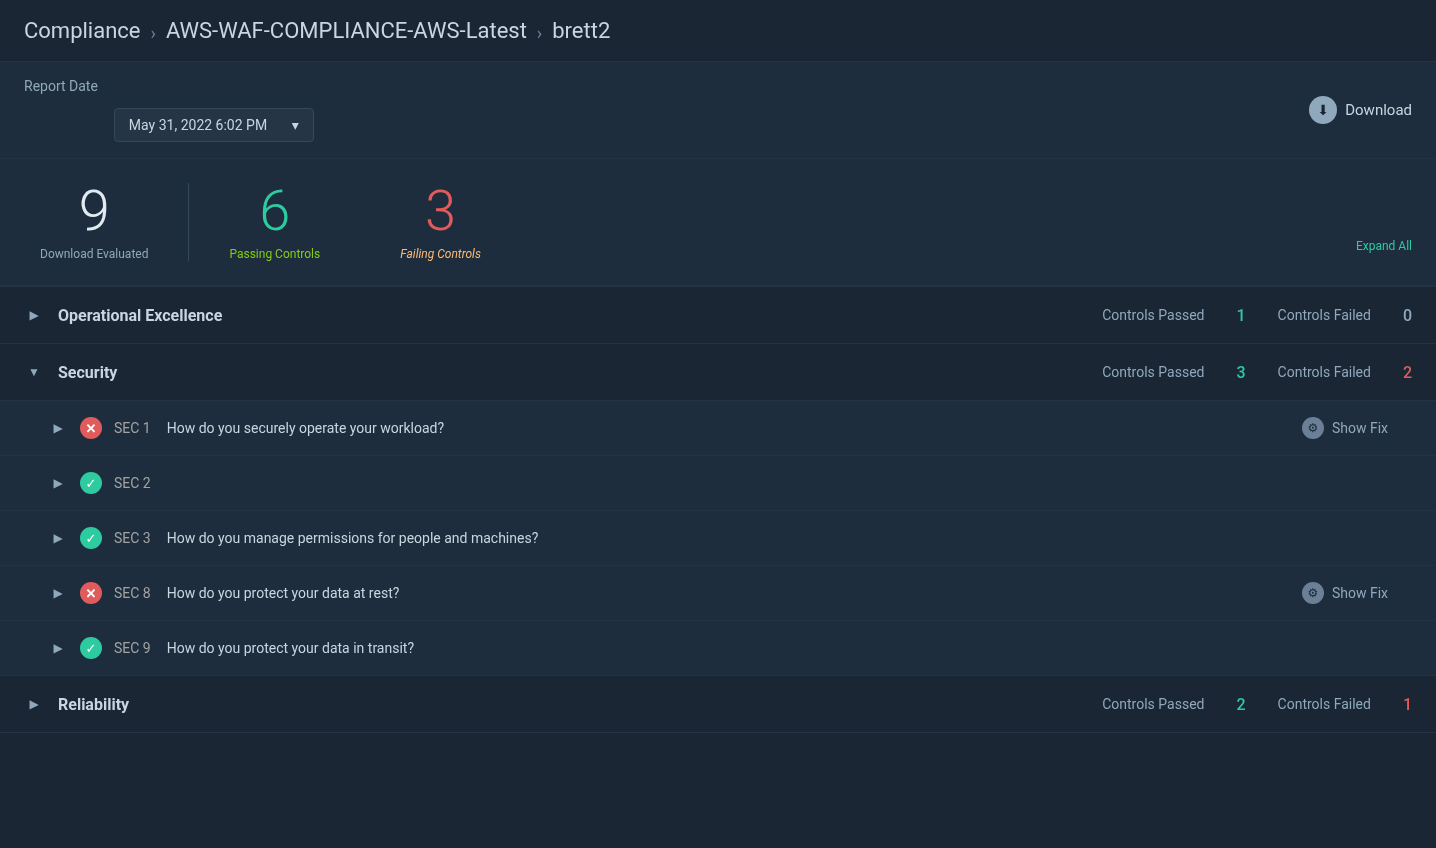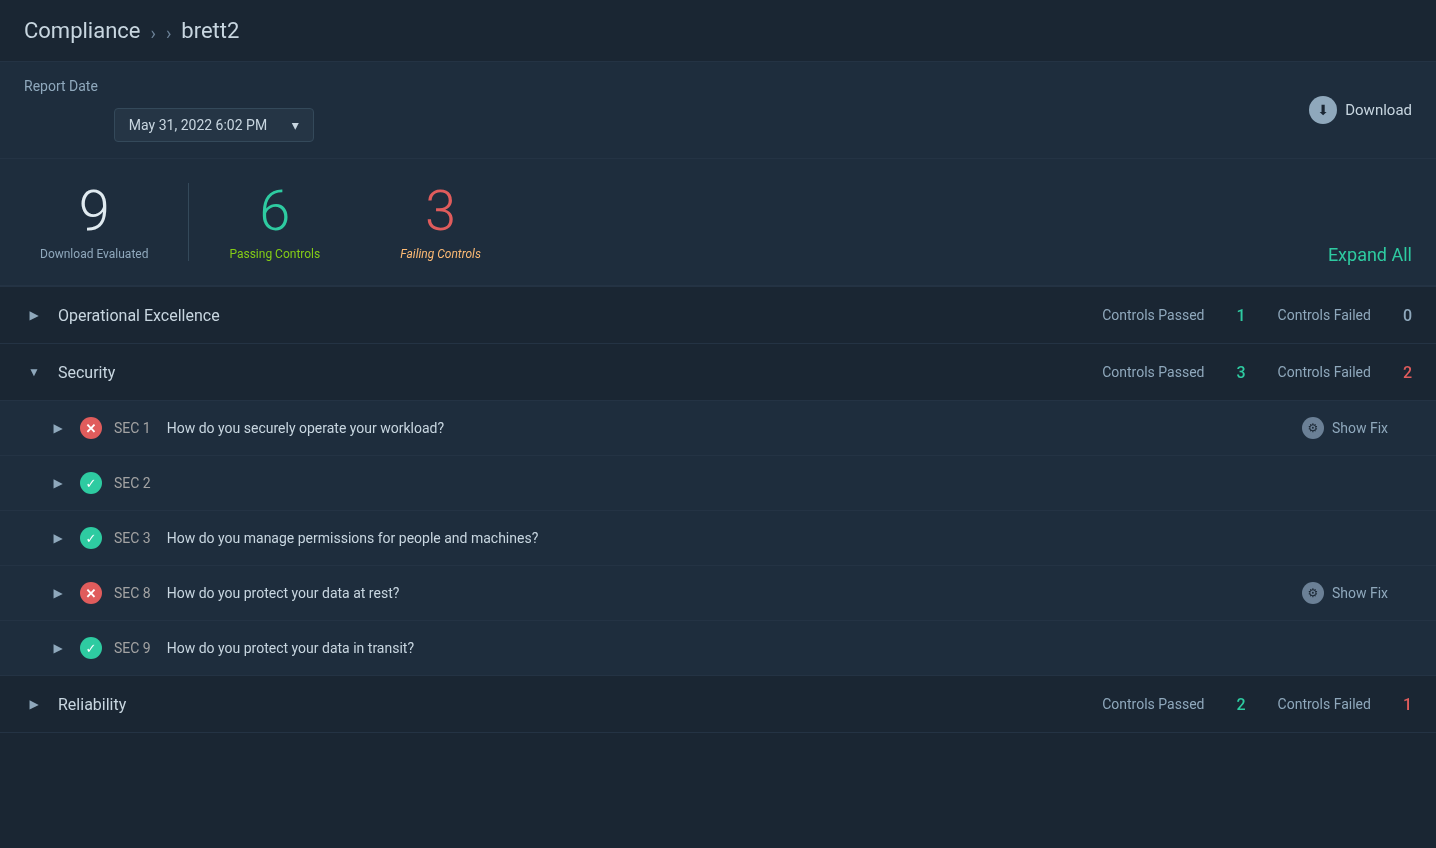--- a/index.html
+++ b/index.html
@@ -121,24 +121,24 @@
       font-size: 12px;
       margin-top: 8px;
       color: #8fa8bc;
     }
     .stat-label.green { color: #84cc16; }
     .stat-label.red { color: #fdba74; font-style: italic; }
 
     .expand-all-btn {
       position: absolute;
       right: 24px;
-      bottom: 20px;
+      bottom: 32px;
       color: #2ecba1;
       cursor: pointer;
-      font-size: 18px;
+      font-size: 12px;
     }
 
     
     .content {
       background-color: #1a2633;
     }
 
     
     .category-row {
       display: flex;
@@ -148,21 +148,21 @@
       border-bottom: 1px solid #243344;
       cursor: pointer;
     }
     .category-left {
       display: flex;
       align-items: center;
       gap: 14px;
     }
     .category-name {
       font-size: 16px;
-      font-weight: 400;
+      font-weight: 700;
       color: #c8d6e0;
     }
     .category-right {
       display: flex;
       align-items: center;
       gap: 32px;
       font-size: 14px;
       color: #8fa8bc;
       margin-left: 13px;
     }
@@ -273,20 +273,21 @@
       border-bottom: 1px solid #243344;
       cursor: pointer;
     }
   </style>
 </head>
 <body>
 
 <div class="breadcrumb-bar">
   <span class="breadcrumb-link">Compliance</span>
   <span class="breadcrumb-separator">›</span>
+  <span class="breadcrumb-link">AWS-WAF-COMPLIANCE-AWS-Latest</span>
   <span class="breadcrumb-separator">›</span>
   <span class="breadcrumb-current">brett2</span>
 </div>
 
 <div class="report-header">
   <div class="report-date-section">
     <span class="report-date-label">Report Date</span>
     <div class="date-dropdown">
       <span>May 31, 2022 6:02 PM</span>
       <span>▾</span>

